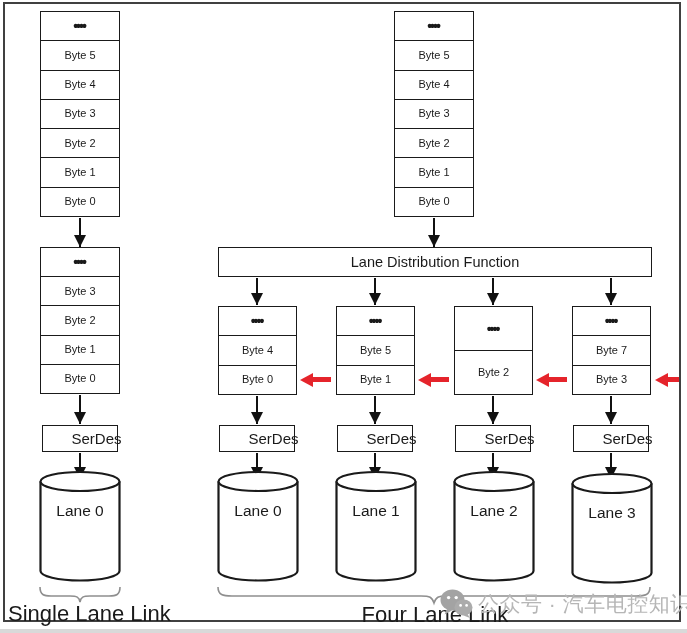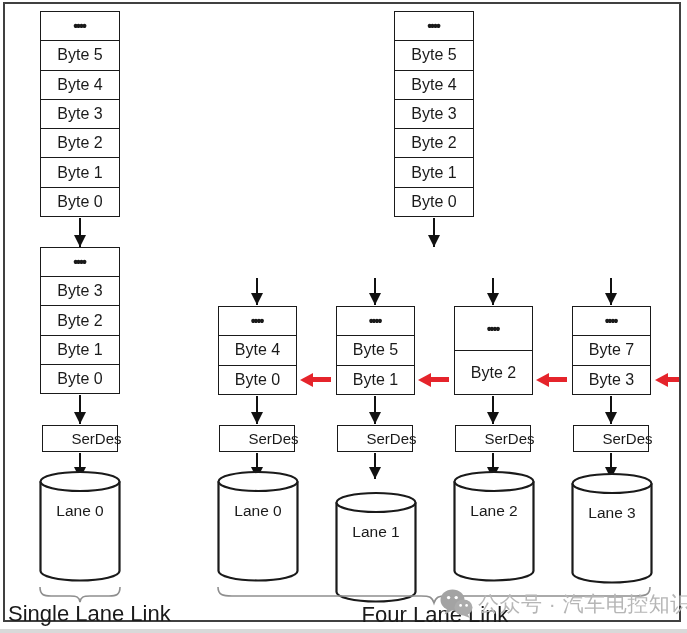--- a/index.html
+++ b/index.html
@@ -13,21 +13,21 @@
     border:2px solid var(--frame,#404040);box-sizing:border-box;pointer-events:none;
   }
   .bottom-strip{position:absolute;left:0;top:629px;width:687px;height:4px;background:#d9d9d9;}
 
   .stack{
     position:absolute;box-sizing:border-box;border:1.5px solid #1a1a1a;background:#fff;
     display:flex;flex-direction:column;
   }
   .cell{
     flex:1;display:flex;align-items:center;justify-content:center;
-    border-top:1.5px solid #1a1a1a;font-size:16px;line-height:1;
+    border-top:1.5px solid #1a1a1a;font-size:11px;line-height:1;
   }
   .cell:first-child{border-top:none;}
   .dots{font-weight:bold;font-size:14px;letter-spacing:-2px;padding-right:2px;}
 
   .wide-box{
     position:absolute;box-sizing:border-box;border:1.5px solid #1a1a1a;background:#fff;
     display:flex;align-items:center;justify-content:center;font-size:14.5px;
   }
   .serdes{
     position:absolute;box-sizing:border-box;border:1.5px solid #1a1a1a;background:#fff;
@@ -121,20 +121,21 @@
     <div class="cell">Byte 5</div>
     <div class="cell">Byte 4</div>
     <div class="cell">Byte 3</div>
     <div class="cell">Byte 2</div>
     <div class="cell">Byte 1</div>
     <div class="cell">Byte 0</div>
   </div>
 
   <div class="arrow-down" style="left:433px;top:218px;height:29px;"></div>
 
+  <div class="wide-box" style="left:218px;top:247px;width:434px;height:30px;">Lane Distribution Function</div>
 
   <div class="arrow-down" style="left:256px;top:278px;height:27px;"></div>
   <div class="arrow-down" style="left:374px;top:278px;height:27px;"></div>
   <div class="arrow-down" style="left:492px;top:278px;height:27px;"></div>
   <div class="arrow-down" style="left:610px;top:278px;height:27px;"></div>
 
   <div class="stack" style="left:218px;top:306px;width:79px;height:89px;">
     <div class="cell dots">••••</div>
     <div class="cell">Byte 4</div>
     <div class="cell">Byte 0</div>
@@ -174,21 +175,21 @@
   <div class="arrow-down" style="left:492px;top:453px;height:26px;"></div>
   <div class="arrow-down" style="left:610px;top:453px;height:26px;"></div>
 
   <div class="cyl" style="left:216px;top:470px;">
     <svg width="84" height="114" viewBox="0 0 84 114">
       <path d="M2.5,11.5 L2.5,101 A39.5,9.5 0 0 0 81.5,101 L81.5,11.5" fill="#ffffff" stroke="#1a1a1a" stroke-width="2.2"></path>
       <ellipse cx="42" cy="11.5" rx="39.5" ry="9.5" fill="#ffffff" stroke="#1a1a1a" stroke-width="2.2"></ellipse>
     </svg>
     <div class="lane-label">Lane 0</div>
   </div>
-  <div class="cyl" style="left:334px;top:491px;">
+  <div class="cyl" style="left:334px;top:470px;">
     <svg width="84" height="114" viewBox="0 0 84 114">
       <path d="M2.5,11.5 L2.5,101 A39.5,9.5 0 0 0 81.5,101 L81.5,11.5" fill="#ffffff" stroke="#1a1a1a" stroke-width="2.2"></path>
       <ellipse cx="42" cy="11.5" rx="39.5" ry="9.5" fill="#ffffff" stroke="#1a1a1a" stroke-width="2.2"></ellipse>
     </svg>
     <div class="lane-label">Lane 1</div>
   </div>
   <div class="cyl" style="left:452px;top:470px;">
     <svg width="84" height="114" viewBox="0 0 84 114">
       <path d="M2.5,11.5 L2.5,101 A39.5,9.5 0 0 0 81.5,101 L81.5,11.5" fill="#ffffff" stroke="#1a1a1a" stroke-width="2.2"></path>
       <ellipse cx="42" cy="11.5" rx="39.5" ry="9.5" fill="#ffffff" stroke="#1a1a1a" stroke-width="2.2"></ellipse>

